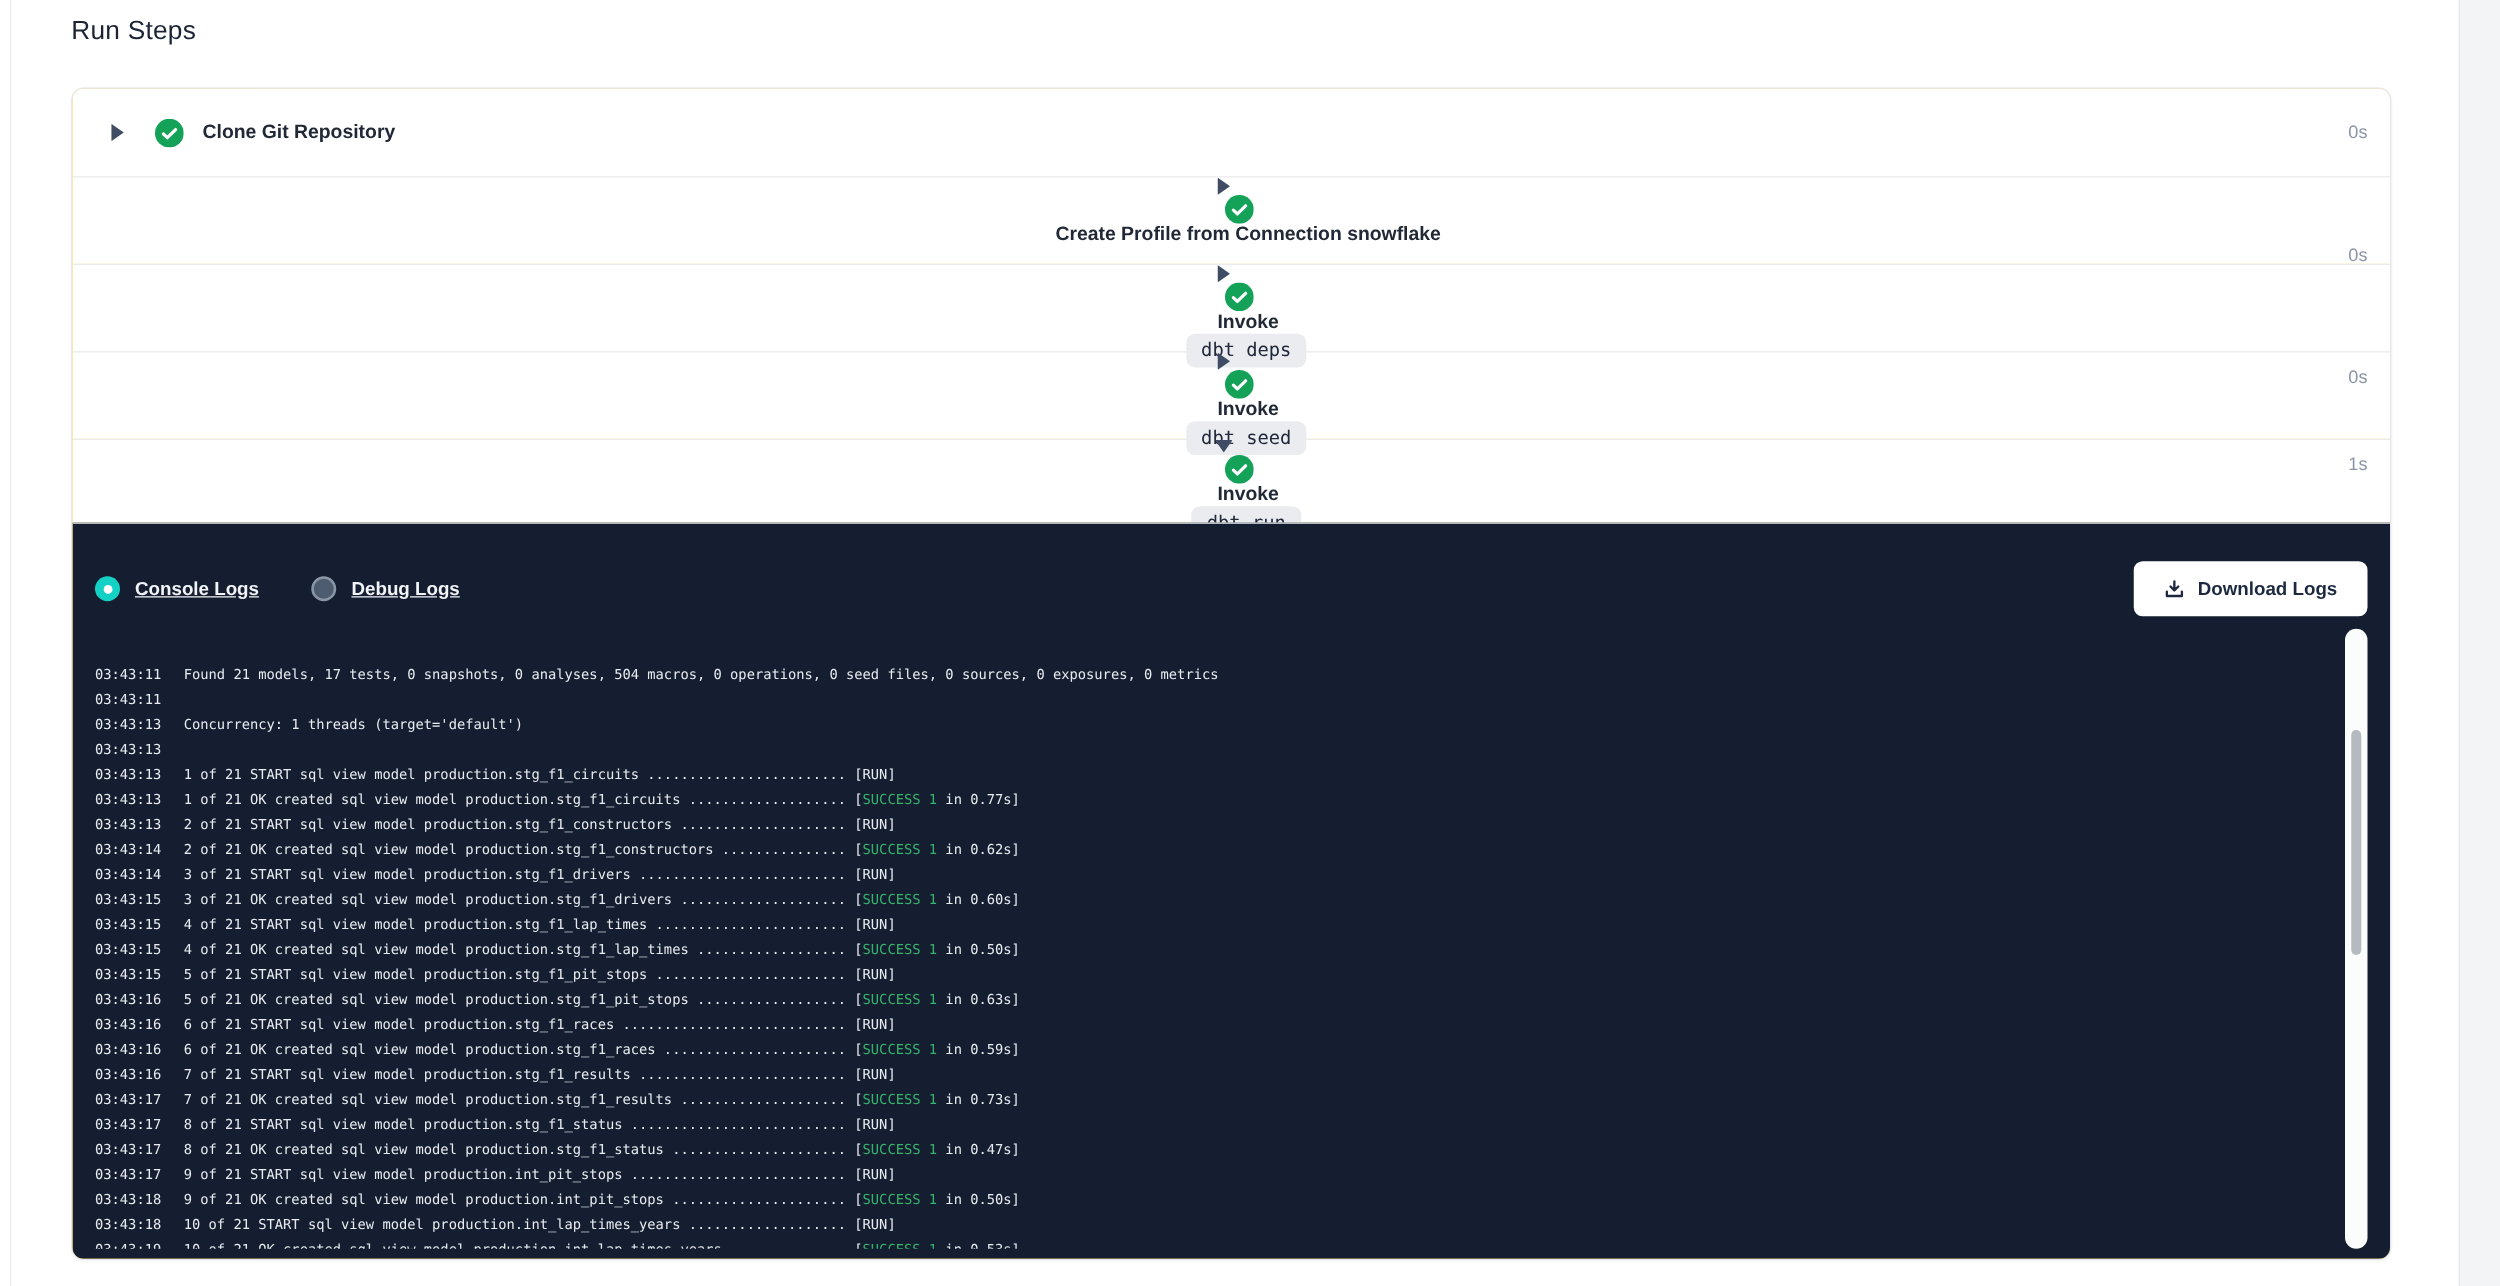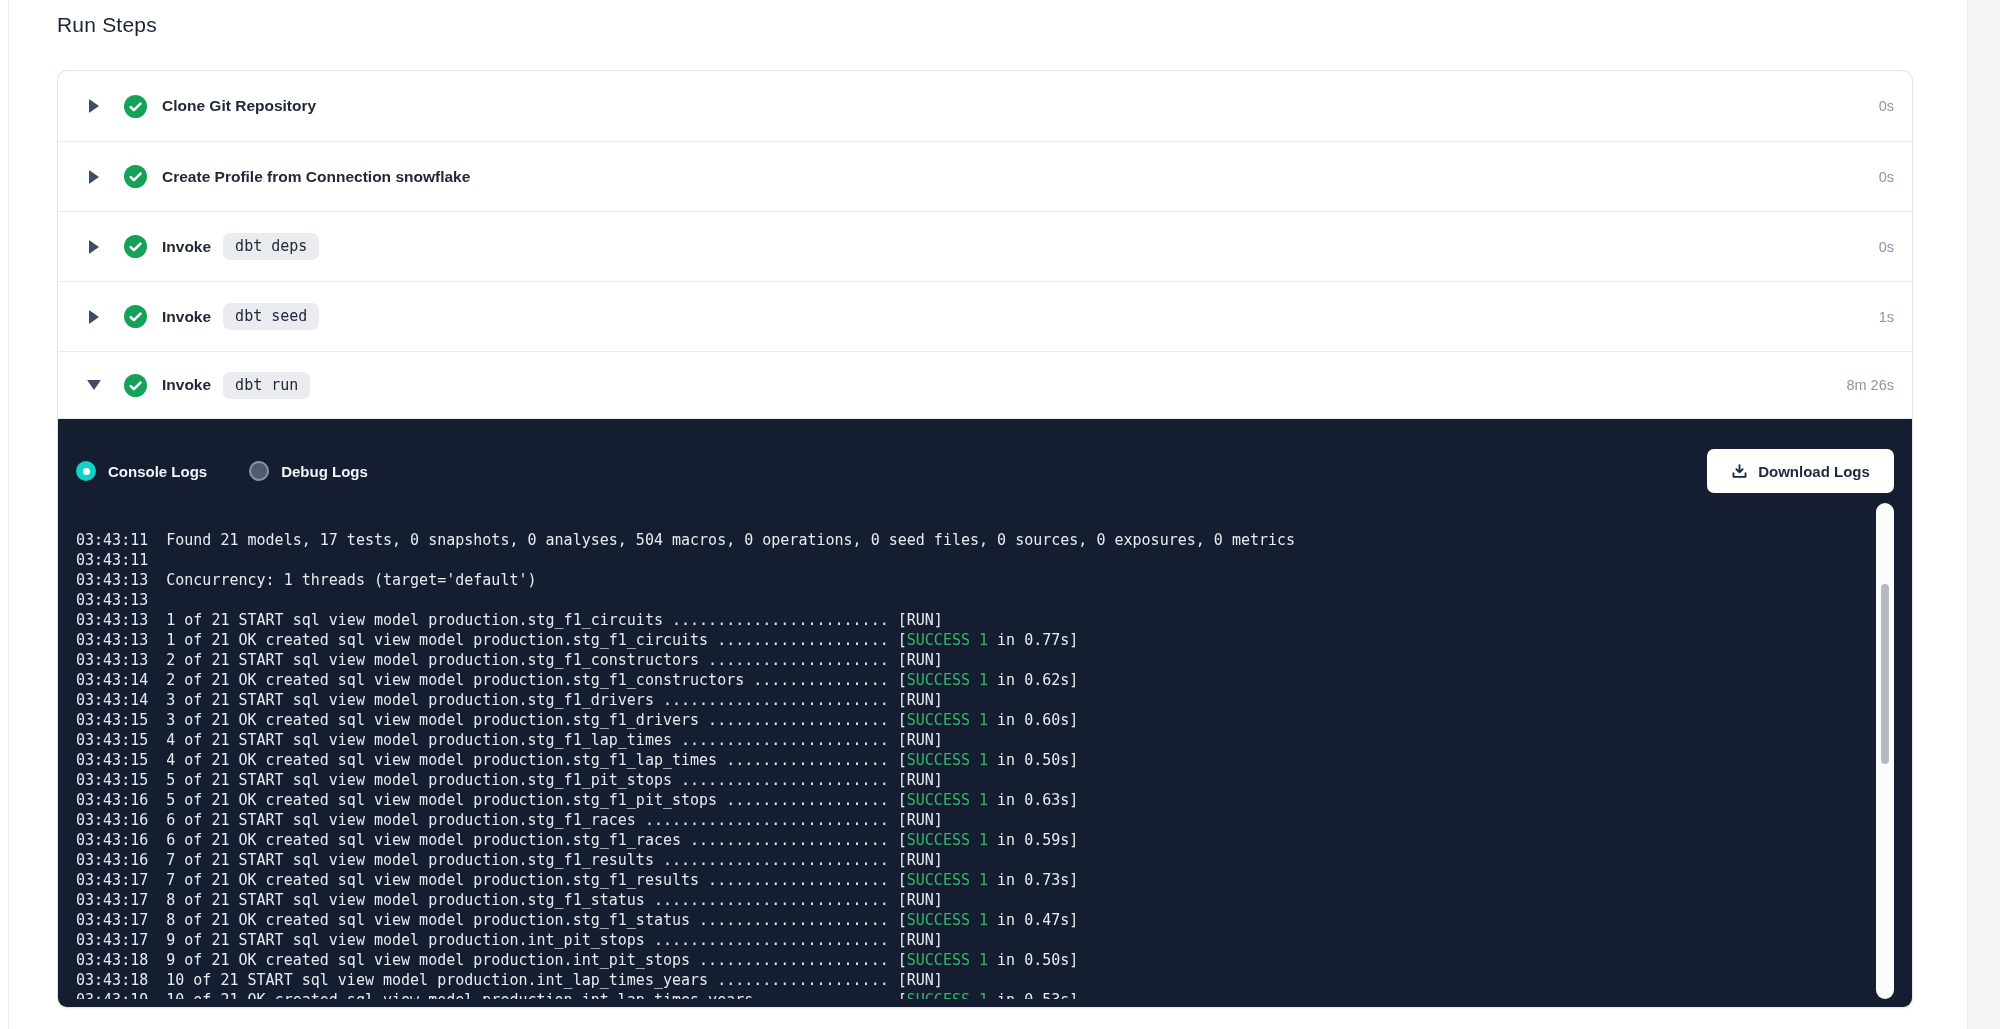--- a/index.html
+++ b/index.html
@@ -7,46 +7,46 @@
 
   .left-edge-line { position:absolute; left:8px; top:0; height:1029px; width:1px; background:#e7e9ed; }
   .right-strip { position:absolute; left:1967px; top:0; height:1029px; width:33px; background:#f2f4f6; border-left:1px solid #e7e9ed; }
 
   .content { position:absolute; left:57px; top:0; width:1856px; }
   .page-title { margin-top:13px; font-size:21px; font-weight:400; color:#1b2334; letter-spacing:0.2px; }
 
   .steps-card { margin-top:33px; border:1px solid #e3e6ea; border-radius:10px; background:#fde047; overflow:hidden; box-shadow:0 1px 2px rgba(20,30,50,0.04); }
 
   .step-row { height:70px; display:flex; align-items:center; padding:0 18px 0 30px; background:#ffffff; cursor:pointer; }
-  .step-row + .step-row, .console-wrap { border-top:1px solid #e9ebef; }
+  .step-row + .step-row, .console-wrap { border-top:1px solid #e9ebef;flex-direction:column; }
   .step-row.expanded { height:67px; }
 
   .chev { width:12px; display:flex; justify-content:center; margin-right:24px; flex:0 0 12px; }
   .chev-right { width:0; height:0; border-top:7px solid transparent; border-bottom:7px solid transparent; border-left:10px solid #3f4c63; border-radius:1px; }
   .chev-down { width:0; height:0; border-left:7px solid transparent; border-right:7px solid transparent; border-top:10px solid #3f4c63; border-radius:1px; }
 
   .check-icon { width:23px; height:23px; flex:0 0 23px; }
 
   .step-title { font-weight:700; font-size:15.5px; color:#222936; margin-left:15px; white-space:nowrap; }
   .code-badge { margin-left:12px; background:#eaecef; border-radius:7px; padding:4px 12px 5px 12px; font-family:"DejaVu Sans Mono", monospace; font-size:15px; color:#20283a; white-space:pre; }
   .duration { margin-left:auto; color:#8b94a7; font-size:14.5px; }
 
   .console-wrap { position:relative; background:#151e30; height:589px; }
   .console-header { display:flex; align-items:center; padding:30px 18px 0 18px; height:74px; }
   .radio-item { display:flex; align-items:center; cursor:pointer; }
   .radio-item + .radio-item { margin-left:42px; }
   .radio-circle { width:20px; height:20px; border-radius:50%; position:relative; }
   .radio-circle.selected { background:#13d2c5; }
   .radio-circle.selected::after { content:""; position:absolute; left:6.5px; top:6.5px; width:7px; height:7px; border-radius:50%; background:#ffffff; }
   .radio-circle.unselected { background:#4e5c70; border:2px solid #8a96a6; }
-  .radio-label { margin-left:12px; font-weight:700; font-size:15px; color:#f2f4f7; }
+  .radio-label { margin-left:12px; font-weight:700; font-size:15px; color:#f2f4f7;text-decoration:underline; }
 
   .download-btn { margin-left:auto; background:#ffffff; border:none; border-radius:7px; height:44px; width:187px; display:flex; align-items:center; justify-content:center; gap:10px; color:#1c2940; font-weight:700; font-size:15px; font-family:"Liberation Sans", sans-serif; cursor:pointer; }
 
-  .log-area { margin-top:6px; padding-left:18px; height:500px; overflow:hidden; font-family:"DejaVu Sans Mono", monospace; font-size:15px; line-height:20px; color:#e8ebf0; white-space:pre; }
+  .log-area { margin-top:6px; padding-left:18px; height:500px; overflow:hidden; font-family:"DejaVu Sans Mono", monospace; font-size:11px; line-height:20px; color:#e8ebf0; white-space:pre; }
   .log-content { margin-top:-9px; }
   .log-line .t { margin-right:18px; }
   .log-line .ok { color:#36b36b; }
 
   .scroll-track { position:absolute; right:18px; top:84px; width:18px; height:496px; background:#fbfcfc; border-radius:9px; }
   .scroll-thumb { position:absolute; left:5px; top:81px; width:8px; height:180px; background:#b5b9c0; border-radius:4px; }
 </style>
 </head>
 <body>
 

